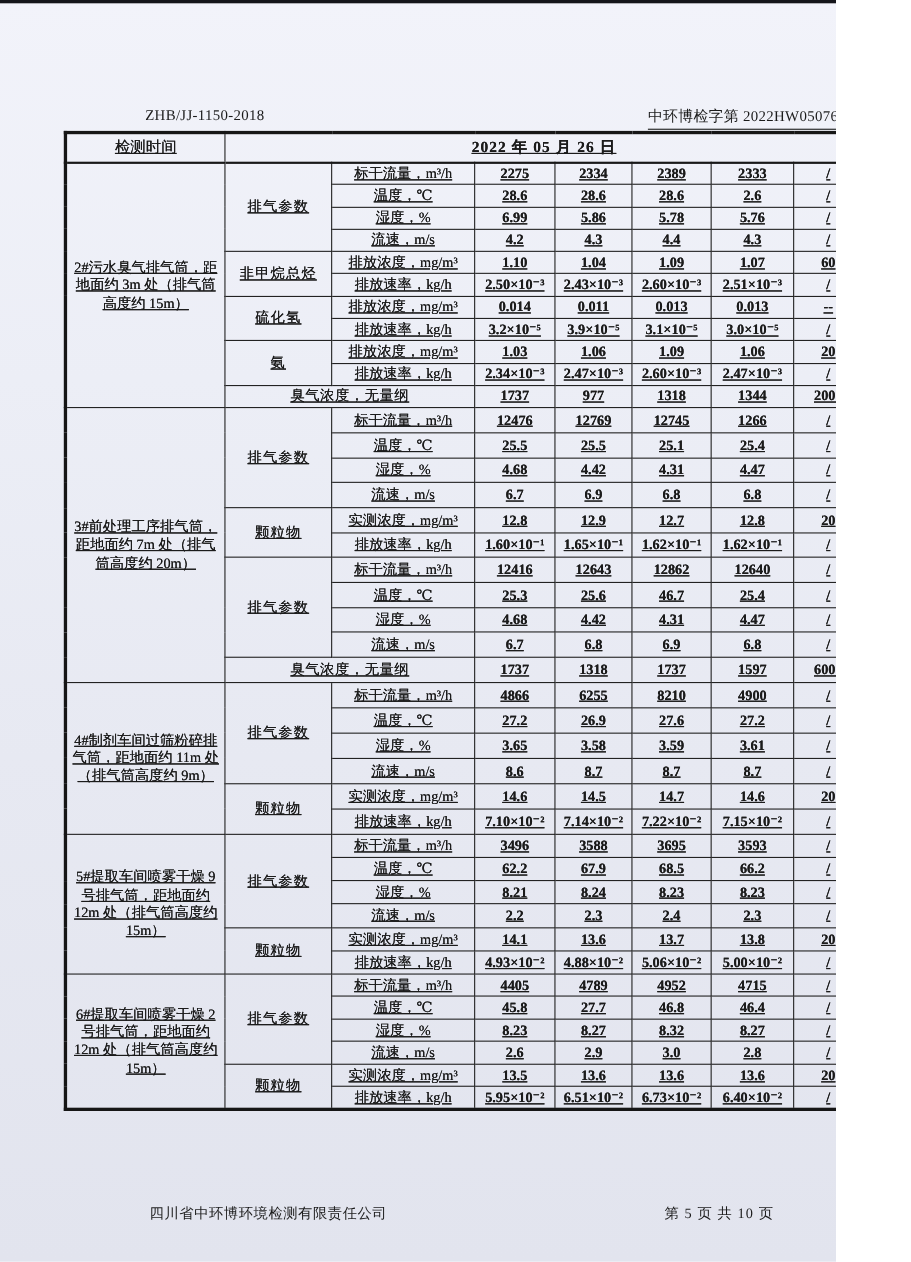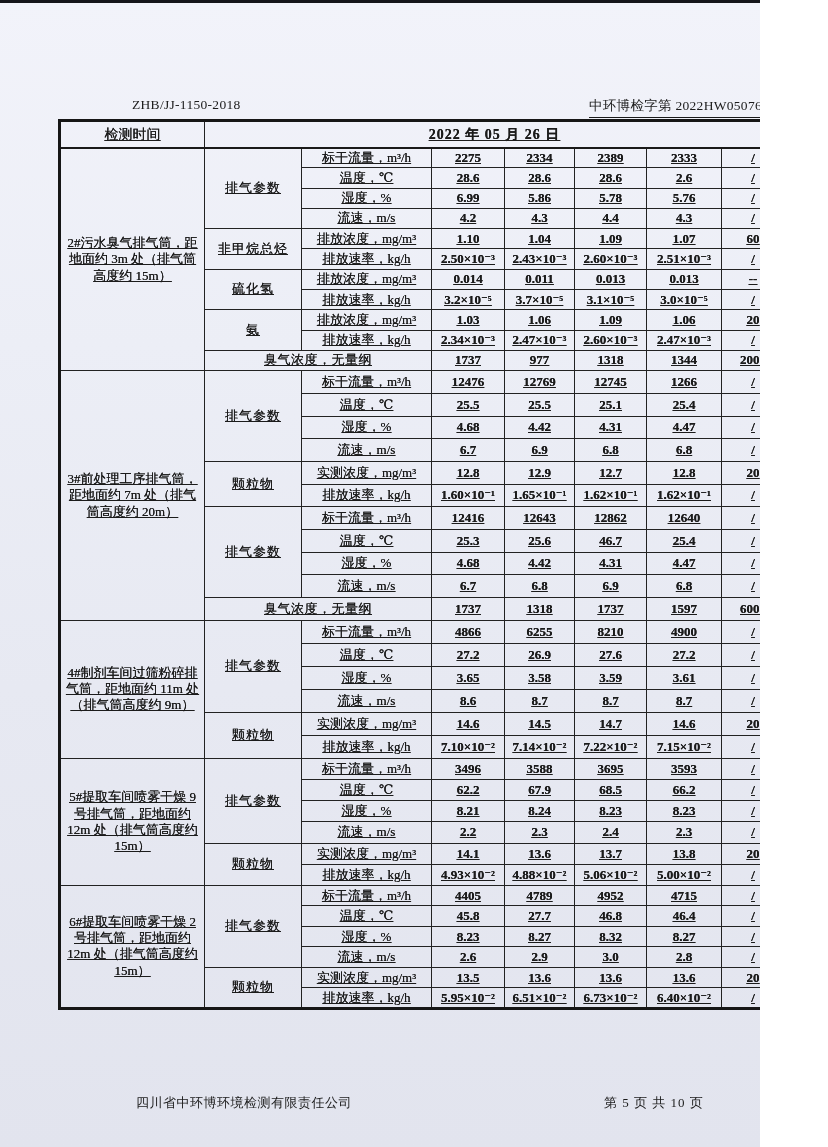--- a/index.html
+++ b/index.html
@@ -122,21 +122,21 @@
           <td class="param">排放浓度，mg/m³</td>
           <td class="num">0.014</td>
           <td class="num">0.011</td>
           <td class="num">0.013</td>
           <td class="num">0.013</td>
           <td class="num">--</td>
         </tr>
         <tr class="s0">
           <td class="param">排放速率，kg/h</td>
           <td class="num">3.2×10⁻⁵</td>
-          <td class="num">3.7×10⁻⁵</td>
+          <td class="num">3.9×10⁻⁵</td>
           <td class="num">3.1×10⁻⁵</td>
           <td class="num">3.0×10⁻⁵</td>
           <td class="num">/</td>
         </tr>
         <tr class="s0">
           <td class="grp" rowspan="2">氨</td>
           <td class="param">排放浓度，mg/m³</td>
           <td class="num">1.03</td>
           <td class="num">1.06</td>
           <td class="num">1.09</td>

